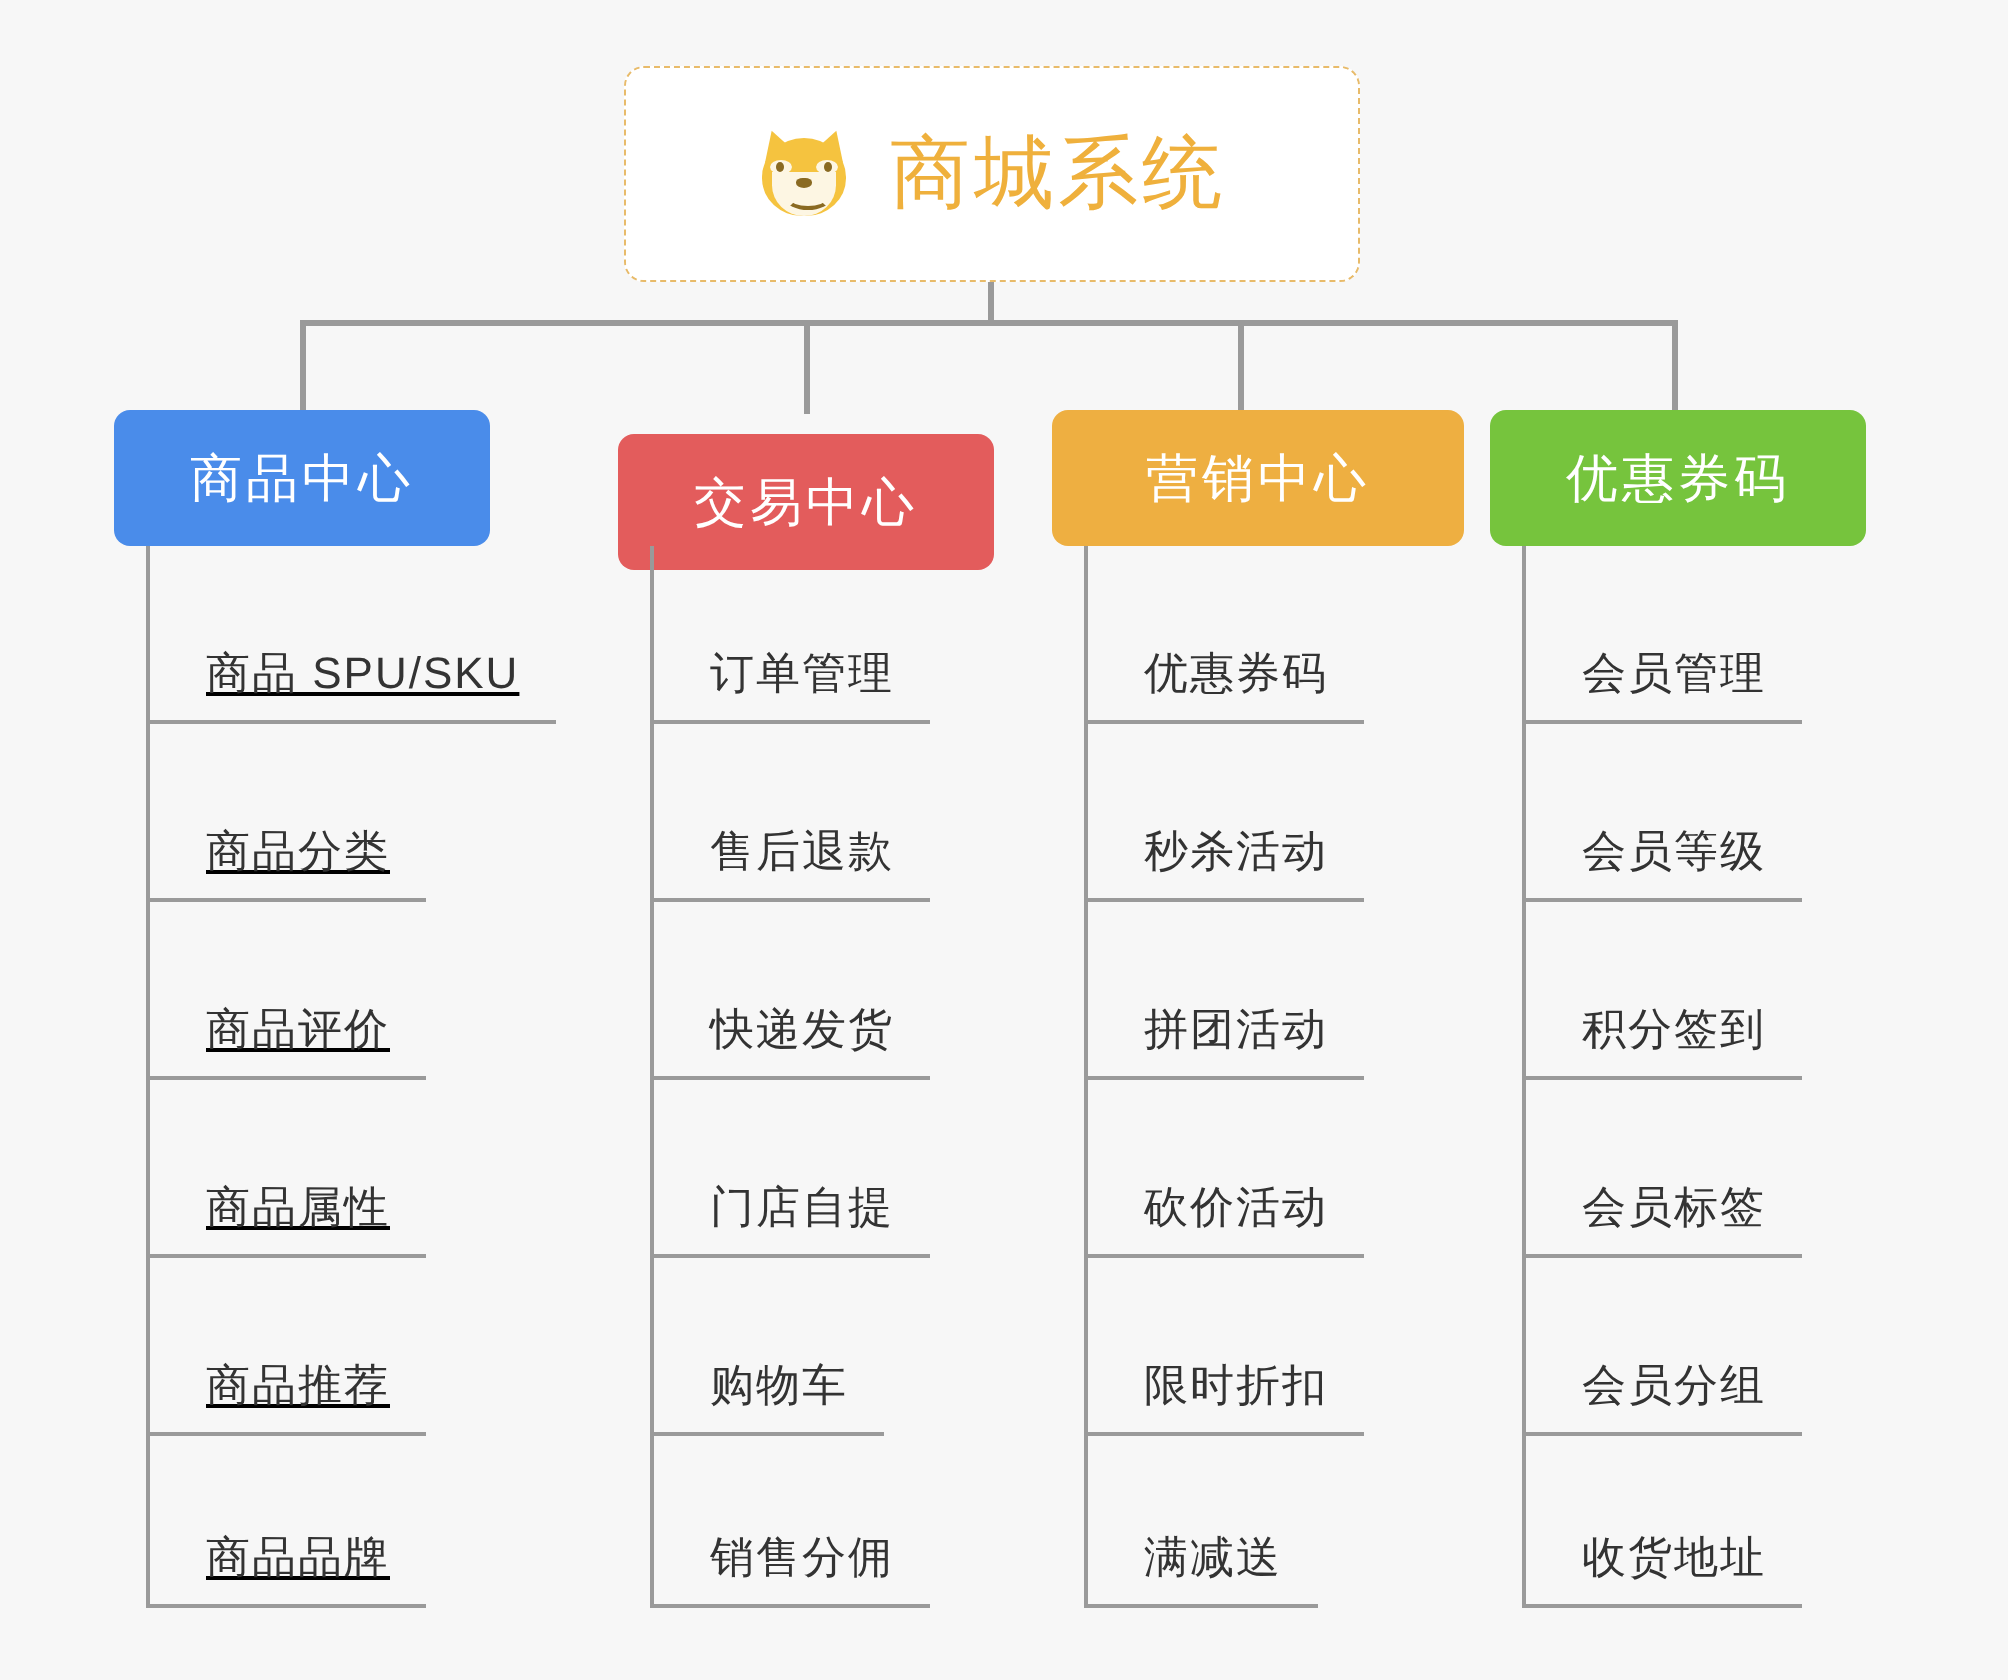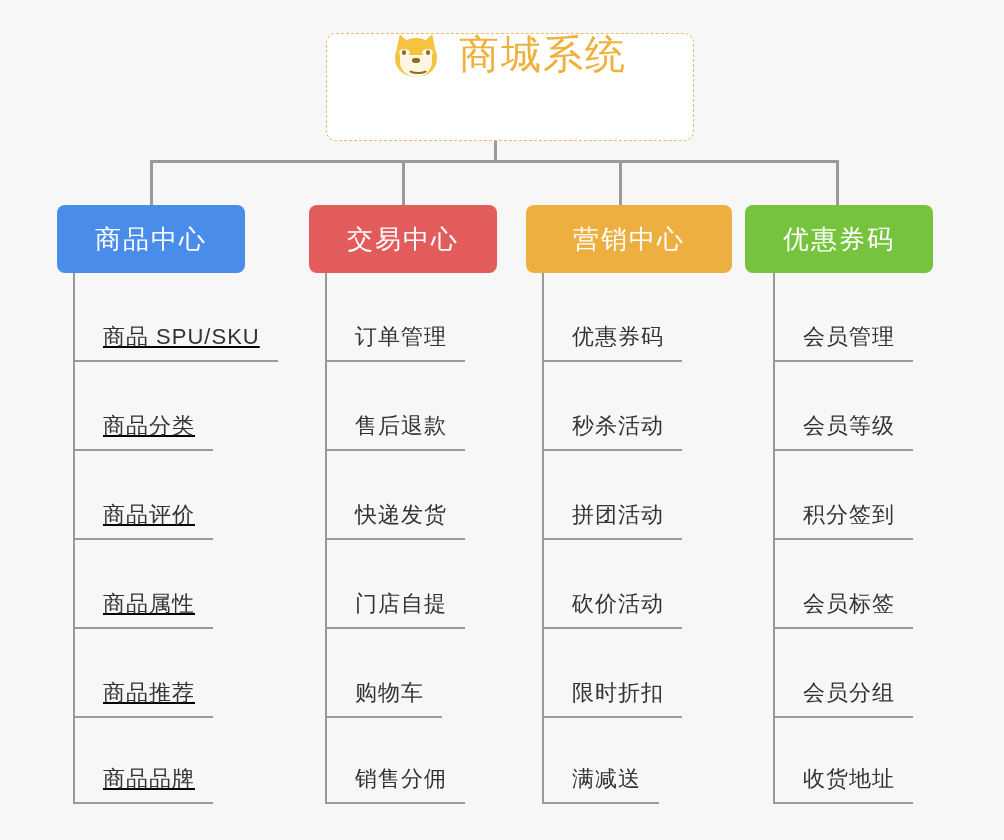--- a/index.html
+++ b/index.html
@@ -16,29 +16,30 @@
 
   #diagram {
     position: relative;
     width: 1004px;
     height: 840px;
   }
 
   
   .root-node {
     position: absolute;
-    left: 326px;
+    left: 312px;
     top: 33px;
     width: 368px;
     height: 108px;
     box-sizing: border-box;
     background: #ffffff;
     border: 1px dashed #e8bb6a;
     border-radius: 10px;
     display: flex;
+    align-items: center;
     justify-content: center;
     gap: 20px;
   }
   .root-title {
     font-size: 40px;
     color: #efb03c;
     letter-spacing: 2px;
     line-height: 1;
   }
 
@@ -210,21 +211,21 @@
       </div>
     <div class="leaf-item">
         <span class="leaf-label">商品推荐</span>
       </div>
     <div class="leaf-item">
         <span class="leaf-label">商品品牌</span>
       </div>
   </div>
 
   <div class="branch" style="left:309px; width:188px;">
-    <div class="cat-node" style="background:#e35c5c; width:188px;">
+    <div class="cat-node" style="background:#e35c5c; width:188px;margin-top:12px;">
       <span>交易中心</span>
     </div>
   </div>
   <div class="leaf-list" style="left:325px;">
     <div class="leaf-item">
         <span class="leaf-label">订单管理</span>
       </div>
     <div class="leaf-item">
         <span class="leaf-label">售后退款</span>
       </div>
@@ -266,21 +267,21 @@
     <div class="leaf-item">
         <span class="leaf-label">满减送</span>
       </div>
   </div>
 
   <div class="branch" style="left:745px; width:188px;">
     <div class="cat-node" style="background:#76c43d; width:188px;">
       <span>优惠券码</span>
     </div>
   </div>
-  <div class="leaf-list" style="left:761px;margin-left:12px;">
+  <div class="leaf-list" style="left:761px;">
     <div class="leaf-item">
         <span class="leaf-label">会员管理</span>
       </div>
     <div class="leaf-item">
         <span class="leaf-label">会员等级</span>
       </div>
     <div class="leaf-item">
         <span class="leaf-label">积分签到</span>
       </div>
     <div class="leaf-item">

